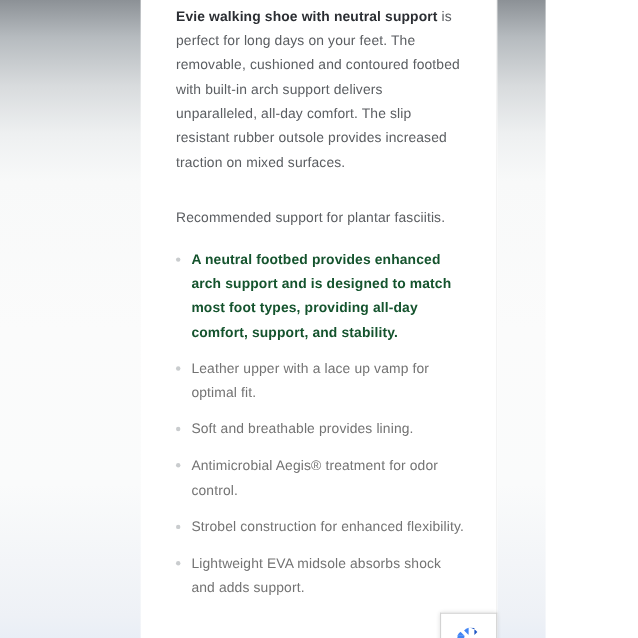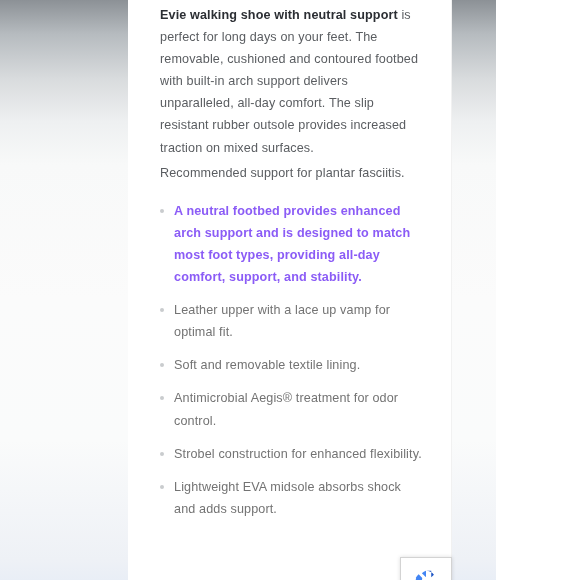--- a/index.html
+++ b/index.html
@@ -78,41 +78,41 @@
     letter-spacing: 0.01em;
   }
   #intro-paragraph {
     padding-top: 4px;
   }
   .para strong {
     color: #2b2e33;
     font-weight: 700;
   }
   #recommend-paragraph {
-    margin-top: 3px;
+    margin-top: 28px;
   }
 
   
   #feature-list {
     list-style: none;
     margin: 16px 0 0 0;
     padding: 0;
   }
   .feature-item {
     position: relative;
     padding-left: 14px;
     margin-bottom: 11px;
     color: #737373;
     font-size: 12.6px;
     line-height: 22.1px;
     letter-spacing: 0.01em;
   }
   .feature-item:last-child { margin-bottom: 0; }
   .feature-item.is-emphasised {
-    color: #8b5cf6;
+    color: #14532d;
     font-weight: 700;
   }
   .bullet-dot {
     position: absolute;
     left: 0;
     top: 9px;
     width: 4px;
     height: 4px;
     border-radius: 50%;
     background: #c9ccce;
@@ -161,21 +161,21 @@
           <span>A neutral footbed provides enhanced arch support and is designed to match most foot types, providing all-day comfort, support, and stability.</span>
         </li>
 
         <li class="feature-item">
           <span class="bullet-dot"></span>
           <span>Leather upper with a lace up vamp for optimal fit.</span>
         </li>
 
         <li class="feature-item">
           <span class="bullet-dot"></span>
-          <span>Soft and removable textile lining.</span>
+          <span>Soft and breathable provides lining.</span>
         </li>
 
         <li class="feature-item">
           <span class="bullet-dot"></span>
           <span>Antimicrobial Aegis® treatment for odor control.</span>
         </li>
 
         <li class="feature-item">
           <span class="bullet-dot"></span>
           <span>Strobel construction for enhanced flexibility.</span>

